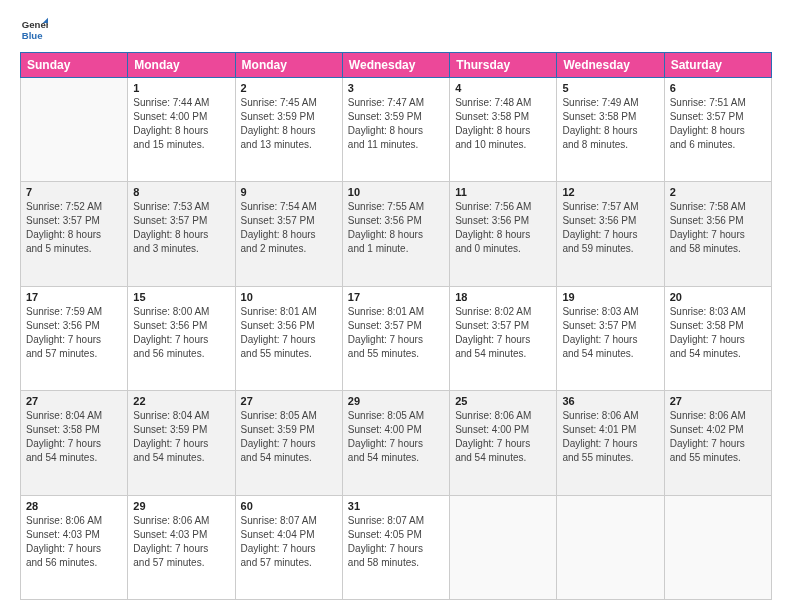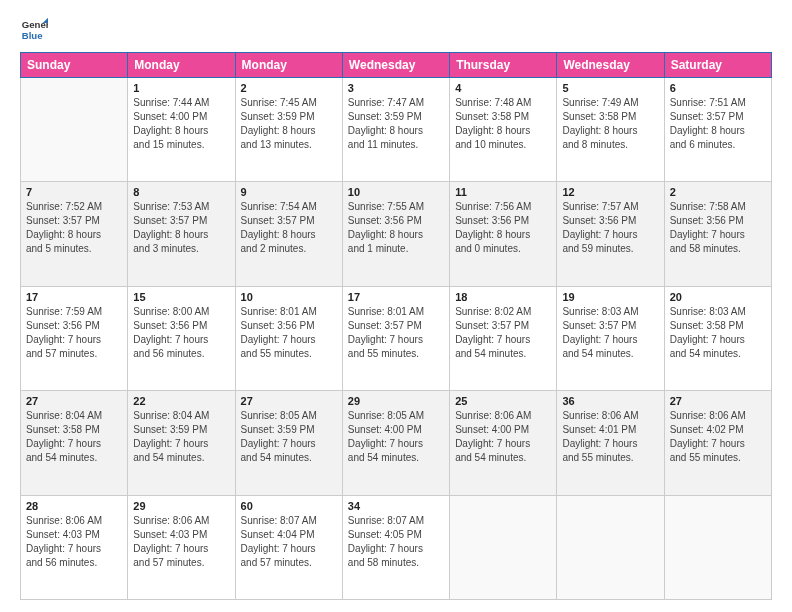--- a/index.html
+++ b/index.html
@@ -241,21 +241,21 @@
           </td>
           <td>
             <div class="day-number">29</div>
             <div class="day-info">Sunrise: 8:06 AM<br>Sunset: 4:03 PM<br>Daylight: 7 hours<br>and 57 minutes.</div>
           </td>
           <td>
             <div class="day-number">60</div>
             <div class="day-info">Sunrise: 8:07 AM<br>Sunset: 4:04 PM<br>Daylight: 7 hours<br>and 57 minutes.</div>
           </td>
           <td>
-            <div class="day-number">34</div>
+            <div class="day-number">31</div>
             <div class="day-info">Sunrise: 8:07 AM<br>Sunset: 4:05 PM<br>Daylight: 7 hours<br>and 58 minutes.</div>
           </td>
           <td class="empty"></td>
           <td class="empty"></td>
           <td class="empty"></td>
         </tr>
       </tbody>
   </table>
 </div>
 

